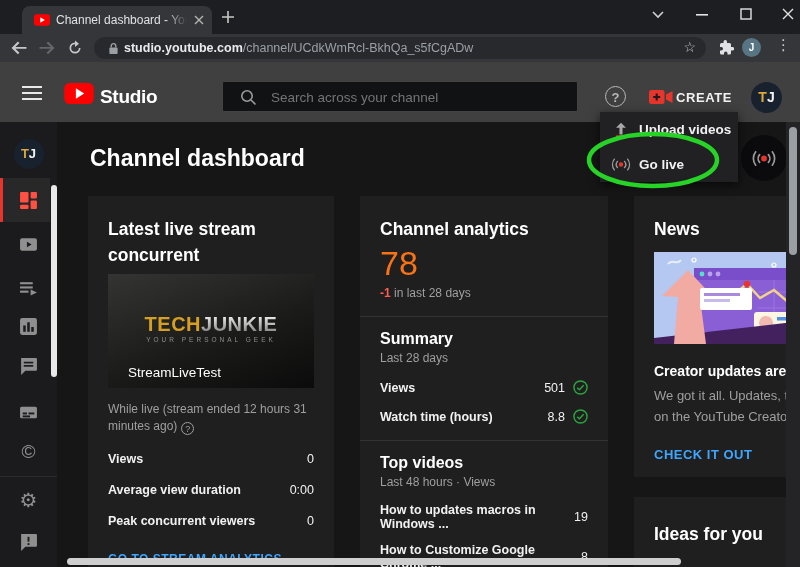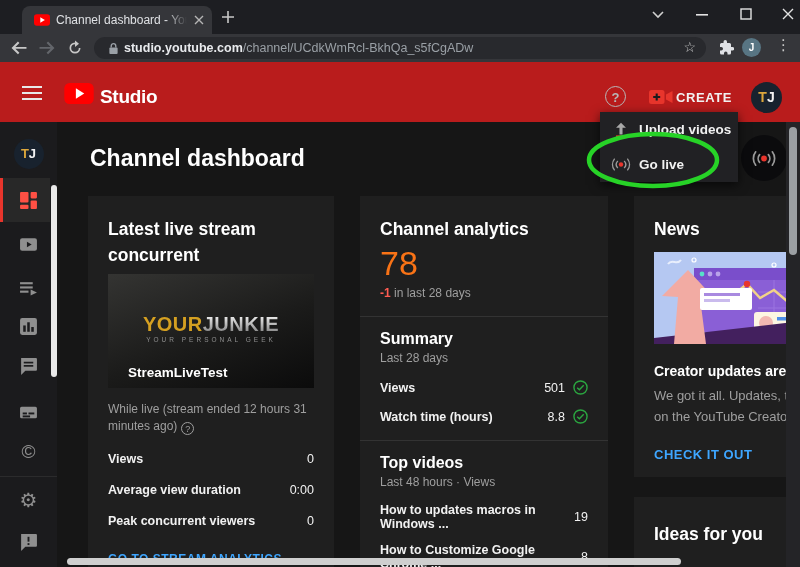--- a/index.html
+++ b/index.html
@@ -16,21 +16,21 @@
   .pill{position:absolute;left:94px;top:3px;width:612px;height:22px;border-radius:11px;background:#28292d;}
   .url{position:absolute;left:30px;top:4px;font-size:12.5px;white-space:nowrap;}
   .url .host{color:#e8eaed;font-weight:bold;}
   .url .path{color:#9aa0a6;}
   .navbtn{position:absolute;top:6px;width:18px;height:16px;}
   .winbtn{position:absolute;top:7px;width:16px;height:14px;}
   .javatar{position:absolute;left:742px;top:4px;width:19px;height:19px;border-radius:50%;background:#587583;color:#fff;font-size:10px;font-weight:bold;text-align:center;line-height:19px;}
   .kebab{position:absolute;left:776px;top:2px;color:#c7c7c7;font-size:15px;letter-spacing:0;}
 
   
-  .masthead{position:absolute;left:0;top:62px;width:800px;height:60px;background:#b91c1c;}
+  .masthead{position:absolute;left:0;top:62px;width:800px;height:60px;background:#404040;}
   .ham span{display:block;width:20px;height:2px;background:#e8e8e8;margin-bottom:4px;}
   .brand-text{position:absolute;left:100px;top:24px;color:#fff;font-size:19px;font-weight:bold;letter-spacing:-0.3px;}
   .searchbox{position:absolute;left:222px;top:19px;width:356px;height:31px;background:#111214;border:1px solid #434343;border-radius:2px;box-sizing:border-box;}
   .searchbox input{position:absolute;left:46px;top:2px;width:290px;height:25px;background:transparent;border:none;outline:none;color:#bdbdbd;font-size:13.5px;font-family:"Liberation Sans","DejaVu Sans",sans-serif;}
   .helpicon{position:absolute;left:605px;top:24px;width:21px;height:21px;border:1.7px solid #b8b8b8;border-radius:50%;color:#b8b8b8;font-size:13px;font-weight:bold;text-align:center;line-height:21px;box-sizing:border-box;}
   .create-label{position:absolute;left:676px;top:28px;color:#f1f1f1;font-size:13px;font-weight:bold;letter-spacing:0.6px;}
   .tjavatar{width:31px;height:31px;border-radius:50%;background:#18222e;text-align:center;line-height:31px;font-weight:bold;font-size:14px;}
   .tjavatar .t{color:#dca73c;} .tjavatar .j{color:#f3f3f3;}
 
   
@@ -58,21 +58,21 @@
   .statrow{display:flex;justify-content:space-between;align-items:center;font-size:12.5px;color:#f1f1f1;}
   .statrow .lb{font-weight:bold;}
   .bluelink{color:#3ea6ff;font-size:12px;font-weight:bold;letter-spacing:0.5px;}
 
   
   .thumb{position:relative;margin-top:6px;height:114px;background:linear-gradient(160deg,#343432 0%,#1b1b1a 55%,#0b0b0b 100%);overflow:hidden;}
   .tj-logo{position:absolute;left:0;top:40px;width:100%;text-align:center;font-size:20px;font-weight:bold;letter-spacing:0.5px;line-height:20px;}
   .tj-logo .p1{color:#d5a021;}
   .tj-logo .p2{color:#e6e6e6;background:linear-gradient(#ffffff,#777);-webkit-background-clip:text;background-clip:text;-webkit-text-fill-color:transparent;}
   .tj-tagline{position:absolute;left:0;top:62px;width:100%;text-align:center;font-size:6.5px;letter-spacing:3px;color:#8f8f8f;}
-  .streamname{position:absolute;left:20px;bottom:8px;color:#fff;font-size:13.5px;font-weight:bold;}
+  .streamname{position:absolute;left:20px;bottom:8px;color:#fff;font-size:13.5px;font-weight:normal;}
   .whilelive{margin-top:13px;font-size:12px;line-height:17px;color:#9f9f9f;}
   .qmark{display:inline-block;width:13px;height:13px;border:1.2px solid #9f9f9f;border-radius:50%;font-size:9px;line-height:13px;text-align:center;color:#9f9f9f;box-sizing:border-box;vertical-align:-2px;margin-left:4px;}
 
   
   .subs-num{color:#f97316;font-size:34px;line-height:38px;margin-top:2px;}
   .delta{font-size:12px;margin-top:4px;}
   .delta .neg{color:#ff5c52;font-weight:bold;}
   .divider{height:1px;background:#333;margin:16px -20px 0 -20px;}
   .sec-title{margin-top:13px;color:#fff;font-size:16px;font-weight:bold;}
   .sec-sub{margin-top:3px;font-size:12px;color:#9f9f9f;}
@@ -151,20 +151,27 @@
     <div class="ham abs" style="left:22px;top:24px">
         <span></span>
         <span></span>
         <span style="margin-bottom:0"></span>
       </div>
     <svg class="abs" style="left:64px;top:21px" width="30" height="21" viewBox="0 0 28 20">
         <rect width="28" height="20" rx="5" fill="#f00"></rect>
         <polygon points="11,5 19,10 11,15" fill="#fff"></polygon>
       </svg>
     <div class="brand-text">Studio</div>
+    <div class="searchbox">
+      <svg class="abs" style="left:17px;top:7px" width="17" height="17" viewBox="0 0 17 17">
+          <circle cx="7" cy="7" r="5.2" fill="none" stroke="#9a9a9a" stroke-width="1.6"></circle>
+          <path d="M11 11l4.5 4.5" stroke="#9a9a9a" stroke-width="1.6"></path>
+        </svg>
+      <input placeholder="Search across your channel" style="">
+    </div>
     <div class="helpicon">?</div>
     <svg class="abs" style="left:649px;top:27px" width="24" height="16" viewBox="0 0 24 16">
         <rect x="0" y="1" width="15.5" height="14" rx="2.5" fill="#e8352c"></rect>
         <polygon points="17,5.5 23.5,2 23.5,14 17,10.5" fill="#e8352c"></polygon>
         <path d="M7.7 4.5v7M4.2 8h7" stroke="#1b1b1d" stroke-width="2.1"></path>
       </svg>
     <div class="create-label">CREATE</div>
     <div class="tjavatar abs" style="left:751px;top:20px"><span class="t">T</span><span class="j">J</span></div>
   </div>
 
@@ -247,21 +254,21 @@
     </div>
   </div>
   <div class="sb-scrollthumb"></div>
 
   <div class="content">
     <div class="page-title">Channel dashboard</div>
 
     <div class="card" style="left:31px;top:74px;width:246px;height:372px;">
       <h2>Latest live stream concurrent</h2>
       <div class="thumb">
-        <div class="tj-logo"><span class="p1">YOUR</span><span class="p2">JUNKIE</span></div>
+        <div class="tj-logo"><span class="p1">TECH</span><span class="p2">JUNKIE</span></div>
         <div class="tj-tagline">YOUR PERSONAL GEEK</div>
         <div class="streamname">StreamLiveTest</div>
       </div>
       <div class="whilelive">
         <span>While live (stream ended 12 hours 31</span><br>
         <span>minutes ago)</span><span class="qmark">?</span>
       </div>
       <div class="statrow" style="margin-top:17px">
           <span class="lb">Views</span>
           <span>0</span>

